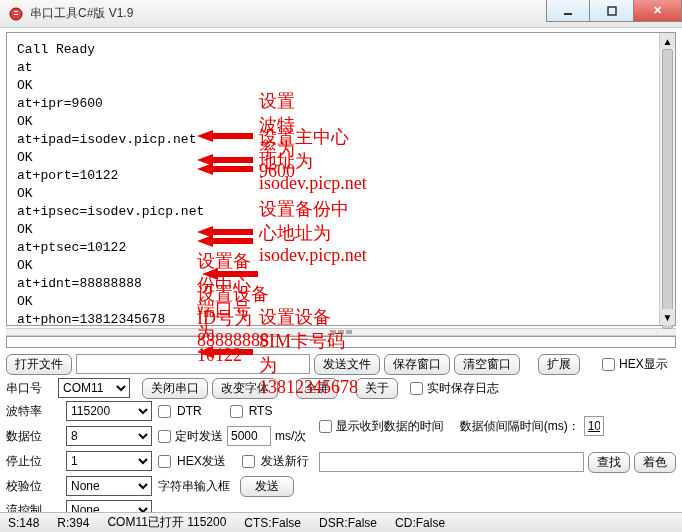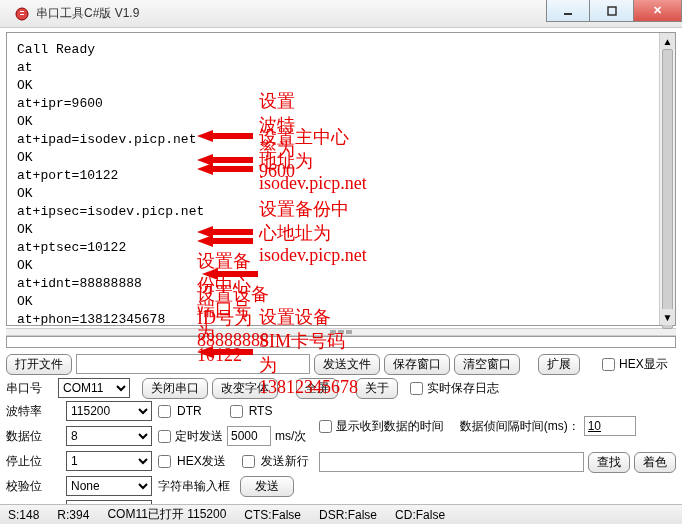--- a/index.html
+++ b/index.html
@@ -1,17 +1,17 @@
 <!DOCTYPE html>
 <html><head>
 <meta charset="utf-8">
 <style>
 * { box-sizing: border-box; margin: 0; padding: 0; }
 body { font-family: "Microsoft YaHei", SimSun, sans-serif; font-size: 12px; background: #fff; width: 682px; height: 532px; overflow: hidden; position: relative; }
-.titlebar { height: 28px; background: linear-gradient(#f8f8f8,#e8e8e8); border-bottom: 1px solid #ccc; display: flex; align-items: center; padding-left: 14px; position: relative; text-align: center; }
+.titlebar { height: 28px; background: linear-gradient(#f8f8f8,#e8e8e8); border-bottom: 1px solid #ccc; display: flex; align-items: center; padding-left: 8px; position: relative; text-align: center; }
 .titlebar .icon { width: 16px; height: 16px; margin-right: 6px; }
 .titlebar .title { font-size: 12px; color: #333; }
 .winbtns { position: absolute; right: 0; top: 0; display: flex; }
 .winbtn { width: 44px; height: 22px; border: 1px solid #888; border-top: none; display: flex; align-items: center; justify-content: center; font-size: 11px; cursor: pointer; }
 .winbtn.min { background: linear-gradient(#f0f7fc,#d5eaf8); }
 .winbtn.max { background: linear-gradient(#f0f7fc,#d5eaf8); border-left: none; }
 .winbtn.close { background: linear-gradient(#f09690,#d9534a); color: #fff; font-weight: bold; border-left: none; width: 48px; }
 .terminal-wrap { position: relative; border: 1px solid #999; margin: 4px 6px 2px 6px; height: 294px; background: #fff; }
 .terminal { position: absolute; inset: 0; padding: 8px 10px; font-family: "Courier New", monospace; font-size: 13px; line-height: 18px; white-space: pre; overflow: hidden; }
 .scrollbar { position: absolute; right: 0; top: 0; bottom: 0; width: 16px; background: #f0f0f0; border-left: 1px solid #ccc; }
@@ -23,21 +23,21 @@
 .splitter { height: 8px; background: #f0f0f0; border-top: 1px solid #ccc; border-bottom: 1px solid #ccc; display: flex; align-items: center; justify-content: center; margin: 0 6px; cursor: ns-resize; }
 .splitter .grip { width: 6px; height: 4px; background: #aaa; margin: 0 1px; }
 .input-area { border: 1px solid #999; margin: 0 6px; height: 12px; background: #fff; }
 .controls { padding: 4px 6px 0 6px; }
 .row { display: flex; align-items: center; height: 24px; gap: 4px; }
 .btn { height: 21px; padding: 0 8px; background: linear-gradient(#fff,#e6e6e6); border: 1px solid #888; border-radius: 6px; font-size: 12px; cursor: pointer; display: inline-flex; align-items: center; }
 .txt-input { height: 20px; border: 1px solid #999; padding: 0 3px; font-size: 12px; background: #fff; }
 .lbl { font-size: 12px; color: #000; white-space: nowrap; }
 .chk { width: 13px; height: 13px; cursor: pointer; }
 select { height: 20px; border: 1px solid #555; font-size: 12px; background: #fff; cursor: pointer; }
-.statusbar { position: absolute; bottom: 8px; left: 0; right: 0; height: 20px; background: linear-gradient(#f5f5f5,#e5e5e5); border-top: 1px solid #bbb; display: flex; align-items: center; font-size: 12px; padding: 0 8px; gap: 18px; }
+.statusbar { position: absolute; bottom: 0; left: 0; right: 0; height: 20px; background: linear-gradient(#f5f5f5,#e5e5e5); border-top: 1px solid #bbb; display: flex; align-items: center; font-size: 12px; padding: 0 8px; gap: 18px; }
 .grid2 { display: grid; grid-template-columns: 54px 86px auto; gap: 2px 6px; align-items: center; }
 .right-block { margin-left: 6px; }
 </style>
 </head>
 <body>
 
 <div class="titlebar">
   <svg class="icon" viewBox="0 0 16 16">
       <circle cx="8" cy="8" r="6" fill="#d44" stroke="#800" stroke-width="1"></circle>
       <path d="M6 5h4v1h-4zM6 8h4v1h-4z" fill="#fff"></path>
@@ -200,21 +200,21 @@
       <select><option>None</option></select>
       <div></div>
     </div>
 
     <div class="right-block" style="flex:1;padding-top:14px">
       <div class="row">
         <input type="checkbox" class="chk" style="">
         <span class="lbl">显示收到数据的时间</span>
         <span style="width:8px"></span>
         <span class="lbl">数据侦间隔时间(ms)：</span>
-        <input class="txt-input" style="width: 52px; text-decoration: underline;" value="10">
+        <input class="txt-input" style="width: 20px; text-decoration: underline;" value="10">
       </div>
       <div class="row" style="margin-top:12px">
         <input class="txt-input" style="flex: 1 1 0%;" value="">
         <button class="btn">查找</button>
         <button class="btn">着色</button>
       </div>
     </div>
   </div>
 </div>
 

